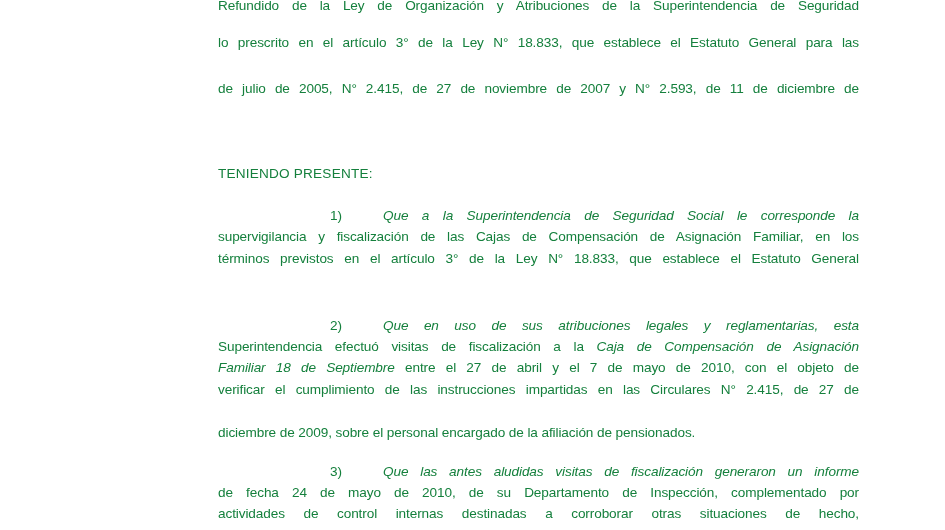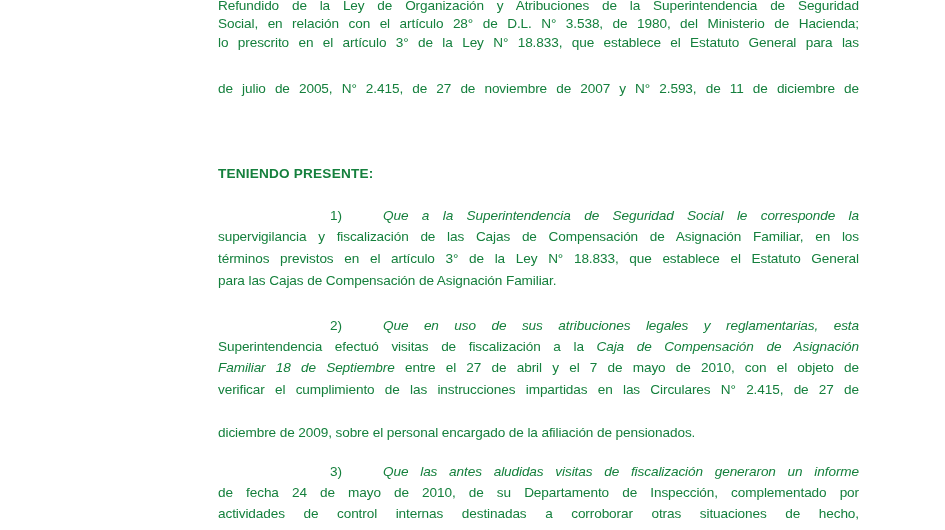--- a/index.html
+++ b/index.html
@@ -13,42 +13,40 @@
     .line {
       position: absolute; left: 218px; width: 641px; height: 18px;
       line-height: 18px; white-space: nowrap; overflow: hidden;
       text-align: justify; text-align-last: justify;
       letter-spacing: -0.1px;
     }
     .line.last { text-align-last: left; }
     .line.indent-num { text-align-last: left; }
     .num { position: absolute; left: 112px; }
     .rest { position: absolute; left: 165px; right: 0; text-align: justify; text-align-last: justify; font-style: italic; }
-    .heading { text-align-last: left; letter-spacing: 0.2px; font-weight: bold; }
+    .heading { text-align-last: left; letter-spacing: 0.2px; }
     .ital { font-style: italic; }
   </style>
 </head>
 <body>
 
 <div class="page">
 
   <div class="line" style="top:-3px">Refundido de la Ley de Organización y Atribuciones de la Superintendencia de Seguridad</div>
-  <div class="line" style="top:15px">Social, en relación con el artículo 28° de D.L. N° 3.538, de 1980, del Ministerio de Hacienda;</div>
   <div class="line" style="top:34px">lo prescrito en el artículo 3° de la Ley N° 18.833, que establece el Estatuto General para las</div>
   <div class="line" style="top:80px">de julio de 2005, N° 2.415, de 27 de noviembre de 2007 y N° 2.593, de 11 de diciembre de</div>
 
   <div class="line heading" style="top:165px">TENIENDO PRESENTE:</div>
 
   <div class="line indent-num" style="top:207px">
     <span class="num">1)</span>
     <span class="rest">Que a la Superintendencia de Seguridad Social le corresponde la</span>
   </div>
   <div class="line" style="top:228px">supervigilancia y fiscalización de las Cajas de Compensación de Asignación Familiar, en los</div>
   <div class="line" style="top:250px">términos previstos en el artículo 3° de la Ley N° 18.833, que establece el Estatuto General</div>
-  <div class="line last" style="top:272px">para las Cajas de Compensación de Asignación Familiar.</div>
 
   <div class="line indent-num" style="top:317px">
     <span class="num">2)</span>
     <span class="rest">Que en uso de sus atribuciones legales y reglamentarias, esta</span>
   </div>
   <div class="line" style="top:338px"><span>Superintendencia efectuó visitas de fiscalización a la </span><span class="ital">Caja de Compensación de Asignación</span></div>
   <div class="line" style="top:359px"><span class="ital">Familiar 18 de Septiembre</span><span> entre el 27 de abril y el 7 de mayo de 2010, con el objeto de</span></div>
   <div class="line" style="top:381px">verificar el cumplimiento de las instrucciones impartidas en las Circulares N° 2.415, de 27 de</div>
   <div class="line last" style="top:424px">diciembre de 2009, sobre el personal encargado de la afiliación de pensionados.</div>
 

